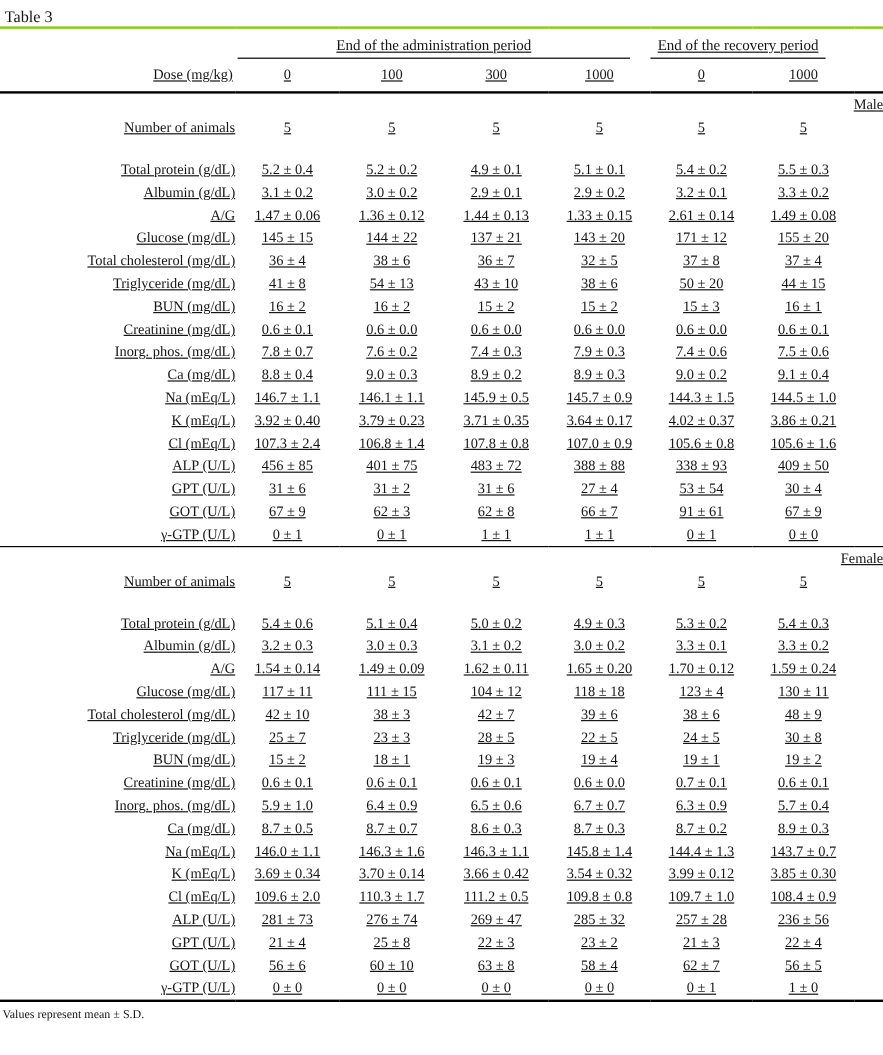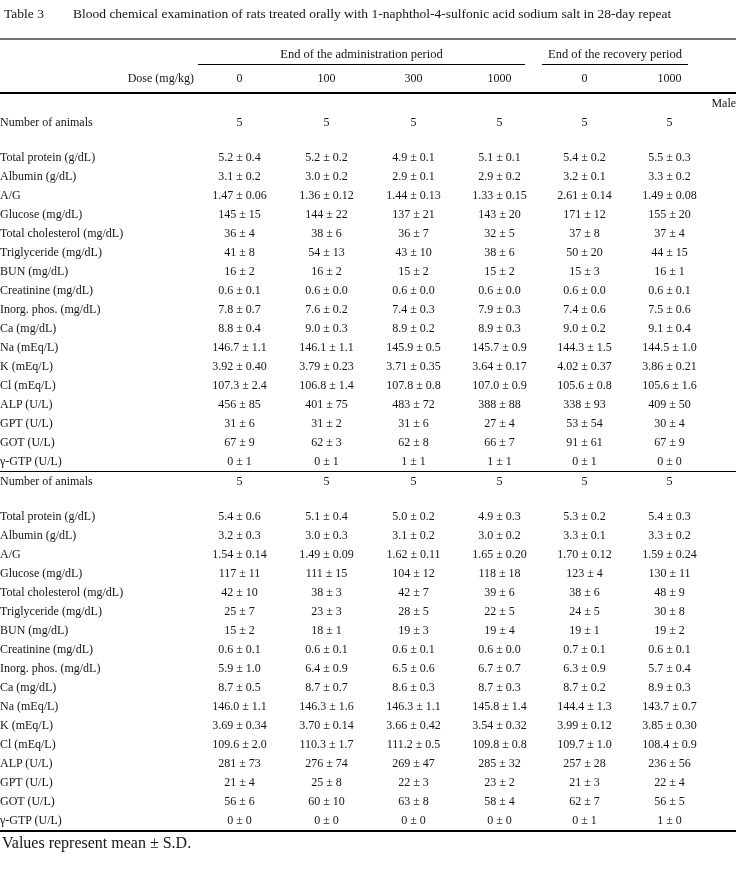--- a/index.html
+++ b/index.html
@@ -5,46 +5,45 @@
   html,body{margin:0;padding:0;}
   body{
     width:736px;height:879px;background:#ffffff;color:#151515;
     font-family:"Liberation Serif","DejaVu Serif",serif;
     overflow:hidden;-webkit-font-smoothing:antialiased;
   }
   .caption{display:flex;padding:5px 2px 0 4px;font-size:13.5px;line-height:17px;justify-content:space-between;}
   .caption-label{width:69px;flex:none;}
   .caption-text{flex:1;}
   table{
-    table-layout:fixed;width:736px;border-collapse:collapse;margin-top:16px;
-    border-top:2px solid #737373;border-bottom:2px solid #000;font-size:12px;
+    table-layout:fixed;width:736px;border-collapse:collapse;margin-top:0;
+    border-top:2px solid #84cc16;border-bottom:2px solid #000;font-size:12px;text-decoration:underline;
   }
   th,td{font-weight:normal;padding:0;vertical-align:middle;}
   .group-row th{padding-top:6px;}
   .group-line{font-size:12.5px;line-height:16px;text-align:center;
     border-bottom:1px solid #000;padding-bottom:2px;}
   .group-line.g0{margin:0 17px 0 2px;}
   .group-line.g1{margin:0 24px 0 0;}
   .dose-row th{height:27px;border-bottom:2px solid #000;text-align:center;}
   .dose-row .dose-label{text-align:right;padding-right:2px;}
   .section-row td{height:19px;text-align:right;padding-left:7px;}
   .data-row td{height:19px;}
-  .row-label{text-align:left;white-space:nowrap;}
+  .row-label{text-align:right;padding-left:36px;white-space:nowrap;}
   .val{text-align:center;white-space:nowrap;}
   .spacer-row td{height:16px;}
   .divider-row td{height:0;border-top:1px solid #000;}
-  .footnote{font-size:16px;line-height:16px;padding:3px 0 0 2px;}
+  .footnote{font-size:10px;line-height:16px;padding:3px 0 0 2px;}
 </style>
 </head>
 <body>
 
 <div class="caption">
   <div class="caption-label">Table 3</div>
   <div class="caption-text">
-    <div>Blood chemical examination of rats treated orally with 1-naphthol-4-sulfonic acid sodium salt in 28-day repeat</div>
   </div>
 </div>
 
 <table>
   <colgroup>
     <col style="width:196px">
       <col style="width:87px">
       <col style="width:87px">
       <col style="width:87px">
     <col style="width:85px">
@@ -257,20 +256,23 @@
         <td class="val">0 ± 1</td>
         <td class="val">1 ± 1</td>
         <td class="val">1 ± 1</td>
         <td class="val">0 ± 1</td>
         <td class="val">0 ± 0</td>
         <td></td>
       </tr>
       <tr class="divider-row">
         <td colspan="8"></td>
       </tr>
+      <tr class="section-row">
+        <td colspan="8">Female</td>
+      </tr>
       <tr class="data-row">
         <td class="row-label">Number of animals</td>
         <td class="val">5</td>
         <td class="val">5</td>
         <td class="val">5</td>
         <td class="val">5</td>
         <td class="val">5</td>
         <td class="val">5</td>
         <td></td>
       </tr>

